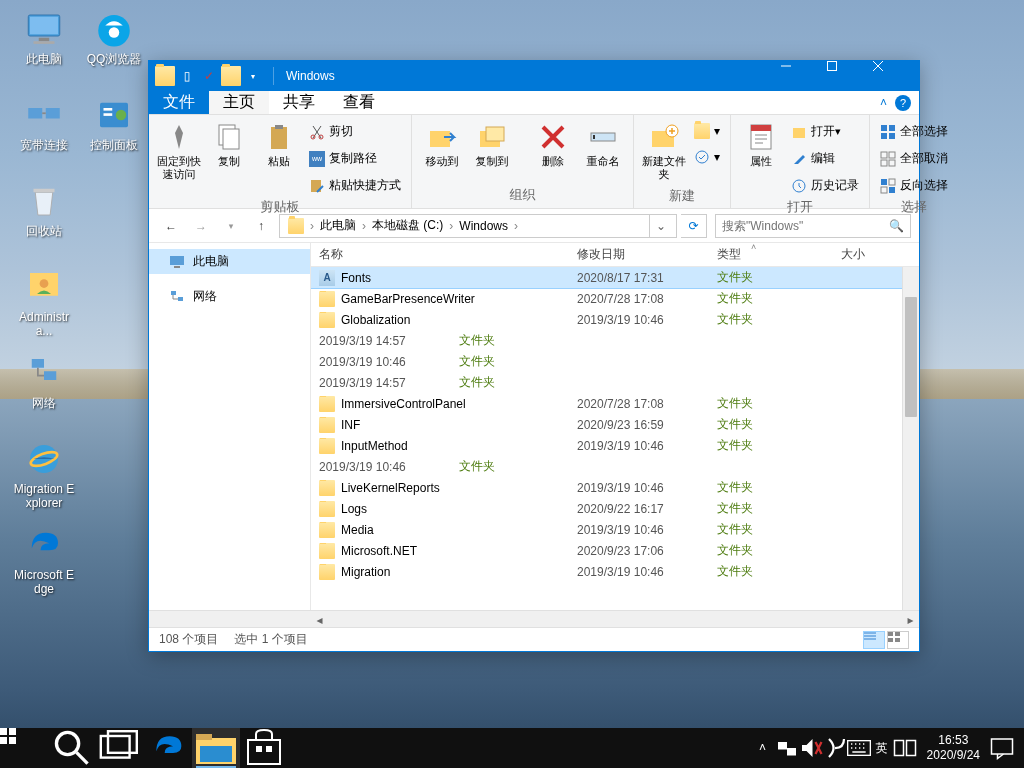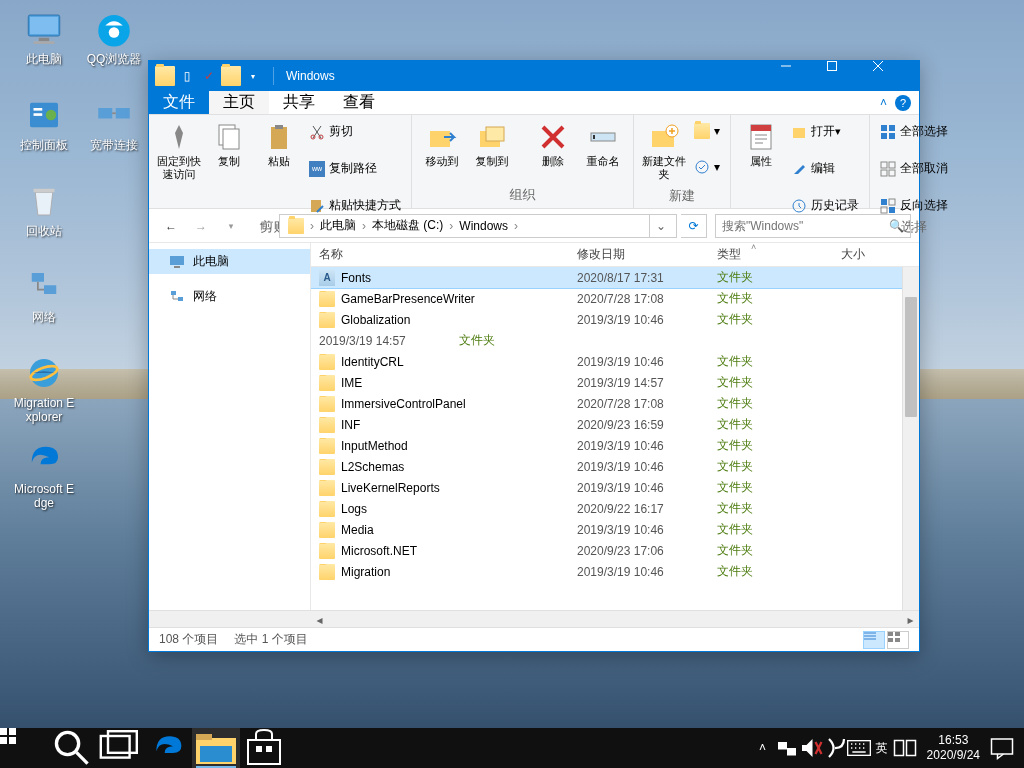--- a/index.html
+++ b/index.html
@@ -24,21 +24,21 @@
 .tabs-right{margin-left:auto;display:flex;align-items:center;padding-right:8px;gap:8px}
 .ribbon{height:94px;background:#f5f6f7;border-bottom:1px solid #e0e0e0;display:flex}
 .rgroup{border-right:1px solid #e0e0e0;display:flex;flex-direction:column;padding:2px 6px}
 .rgroup-body{flex:1;display:flex;align-items:flex-start;gap:2px}
 .rgroup-label{text-align:center;font-size:13px;color:#666;padding:2px 0}
 .rbtn-lg{width:48px;display:flex;flex-direction:column;align-items:center;padding:4px 2px;cursor:pointer;text-align:center}
 .rbtn-lg .ric{width:32px;height:32px;margin-bottom:2px}
 .rbtn-lg .rlbl{font-size:11px;line-height:13px}
 .rbtn-sm{display:flex;align-items:center;padding:2px 4px;font-size:11px;cursor:pointer;white-space:nowrap}
 .rbtn-sm .ric{width:16px;height:16px;margin-right:4px}
-.rcol{display:flex;flex-direction:column;gap:16px;padding-top:4px}
+.rcol{display:flex;flex-direction:column;gap:6px;padding-top:4px}
 .navbar{height:34px;display:flex;align-items:center;padding:4px 8px;gap:4px;border-bottom:1px solid #e8e8e8}
 .nav-arrows{display:flex;gap:2px}
 .nav-arr{width:28px;height:26px;display:flex;align-items:center;justify-content:center;color:#999;cursor:pointer;border-radius:2px}
 .nav-arr.active{color:#333}
 .breadcrumb{flex:1;height:24px;border:1px solid #ccc;display:flex;align-items:center;padding:0 4px;background:#fff}
 .bc-seg{display:flex;align-items:center;padding:0 4px;cursor:pointer;font-size:12px}
 .bc-sep{color:#888;padding:0 2px}
 .bc-drop{margin-left:auto;padding:0 6px;border-left:1px solid #ccc;height:100%;display:flex;align-items:center;color:#666}
 .refresh-btn{width:26px;height:24px;border:1px solid #ccc;border-left:none;display:flex;align-items:center;justify-content:center;color:#0078d7}
 .search{width:196px;height:24px;border:1px solid #ccc;display:flex;align-items:center;padding:0 6px;margin-left:4px}
@@ -108,49 +108,59 @@
           <circle cx="24" cy="26" r="18" fill="#0aa5e8"></circle>
           <path d="M14 20 Q24 10 34 20" fill="#fff"></path>
           <circle cx="24" cy="28" r="6" fill="#fff"></circle>
         </svg>
       </div>
       <div class="lbl">QQ浏览器</div>
     </div>
   <div class="di">
       <div class="ic">
         <svg viewBox="0 0 48 48">
+          <rect x="6" y="16" width="16" height="12" fill="#5a9ed8"></rect>
+          <rect x="26" y="16" width="16" height="12" fill="#5a9ed8"></rect>
+          <path d="M22 22 L26 22" stroke="#888" stroke-width="2"></path>
+        </svg>
+      </div>
+      <div class="lbl">宽带连接</div>
+    </div>
+  <div class="di">
+      <div class="ic">
+        <svg viewBox="0 0 48 48">
           <rect x="8" y="10" width="32" height="28" rx="2" fill="#3a8dd0"></rect>
           <rect x="12" y="16" width="10" height="3" fill="#fff"></rect>
           <rect x="12" y="22" width="10" height="3" fill="#fff"></rect>
           <circle cx="32" cy="24" r="6" fill="#6ab04c"></circle>
         </svg>
       </div>
       <div class="lbl">控制面板</div>
     </div>
-  <div class="di">
-      <div class="ic">
-        <svg viewBox="0 0 48 48">
-          <rect x="6" y="16" width="16" height="12" fill="#5a9ed8"></rect>
-          <rect x="26" y="16" width="16" height="12" fill="#5a9ed8"></rect>
-          <path d="M22 22 L26 22" stroke="#888" stroke-width="2"></path>
-        </svg>
-      </div>
-      <div class="lbl">宽带连接</div>
-    </div>
   <div style="clear:both;width:68px"></div>
   <div class="di">
       <div class="ic">
         <svg viewBox="0 0 48 48">
           <path d="M14 14 L34 14 L31 40 L17 40 Z" fill="#e8f0f8" stroke="#aaa"></path>
           <rect x="12" y="10" width="24" height="4" fill="#ccc"></rect>
         </svg>
       </div>
       <div class="lbl">回收站</div>
     </div>
   <div style="clear:both"></div>
+  <div class="di">
+      <div class="ic">
+        <svg viewBox="0 0 48 48">
+          <rect x="8" y="8" width="32" height="26" fill="#ffd36b"></rect>
+          <circle cx="24" cy="20" r="5" fill="#e8a050"></circle>
+          <path d="M16 32 Q24 24 32 32" fill="#5ab05a"></path>
+        </svg>
+      </div>
+      <div class="lbl">Administra...</div>
+    </div>
   <div style="clear:both"></div>
   <div class="di">
       <div class="ic">
         <svg viewBox="0 0 48 48">
           <rect x="10" y="8" width="14" height="10" fill="#5a9ed8"></rect>
           <rect x="24" y="22" width="14" height="10" fill="#5a9ed8"></rect>
           <path d="M17 18 L17 27 L24 27" stroke="#888" stroke-width="2" fill="none"></path>
         </svg>
       </div>
       <div class="lbl">网络</div>
@@ -479,36 +489,24 @@
               <span>Globalization</span>
             </div>
             <div class="fl-cell fl-date">2019/3/19 10:46</div>
             <div class="fl-cell fl-type">文件夹</div>
           </div>
           <div class="fl-row">
             <div class="fl-cell fl-date">2019/3/19 14:57</div>
             <div class="fl-cell fl-type">文件夹</div>
           </div>
           <div class="fl-row">
-            <div class="fl-cell fl-name">
-              <div class="fl-ic">
-                <div class="folder-ic"></div>
-              </div>
-              <span>IdentityCRL</span>
-            </div>
             <div class="fl-cell fl-date">2019/3/19 10:46</div>
             <div class="fl-cell fl-type">文件夹</div>
           </div>
           <div class="fl-row">
-            <div class="fl-cell fl-name">
-              <div class="fl-ic">
-                <div class="folder-ic"></div>
-              </div>
-              <span>IME</span>
-            </div>
             <div class="fl-cell fl-date">2019/3/19 14:57</div>
             <div class="fl-cell fl-type">文件夹</div>
           </div>
           <div class="fl-row">
             <div class="fl-cell fl-name">
               <div class="fl-ic">
                 <div class="folder-ic"></div>
               </div>
               <span>ImmersiveControlPanel</span>
             </div>
@@ -529,26 +527,20 @@
             <div class="fl-cell fl-name">
               <div class="fl-ic">
                 <div class="folder-ic"></div>
               </div>
               <span>InputMethod</span>
             </div>
             <div class="fl-cell fl-date">2019/3/19 10:46</div>
             <div class="fl-cell fl-type">文件夹</div>
           </div>
           <div class="fl-row">
-            <div class="fl-cell fl-name">
-              <div class="fl-ic">
-                <div class="folder-ic"></div>
-              </div>
-              <span>L2Schemas</span>
-            </div>
             <div class="fl-cell fl-date">2019/3/19 10:46</div>
             <div class="fl-cell fl-type">文件夹</div>
           </div>
           <div class="fl-row">
             <div class="fl-cell fl-name">
               <div class="fl-ic">
                 <div class="folder-ic"></div>
               </div>
               <span>LiveKernelReports</span>
             </div>

